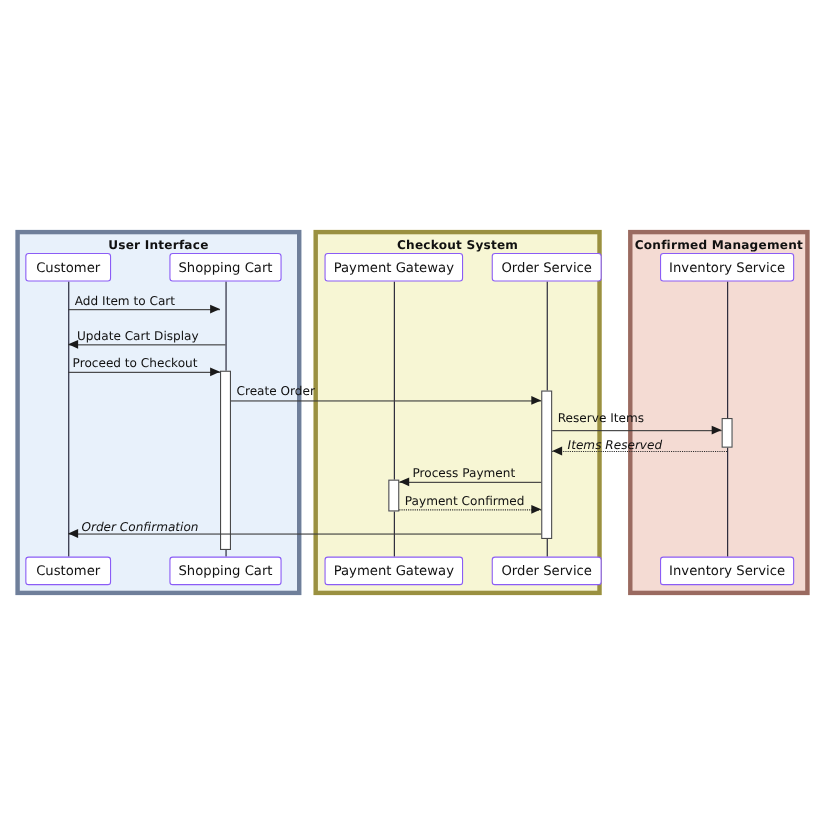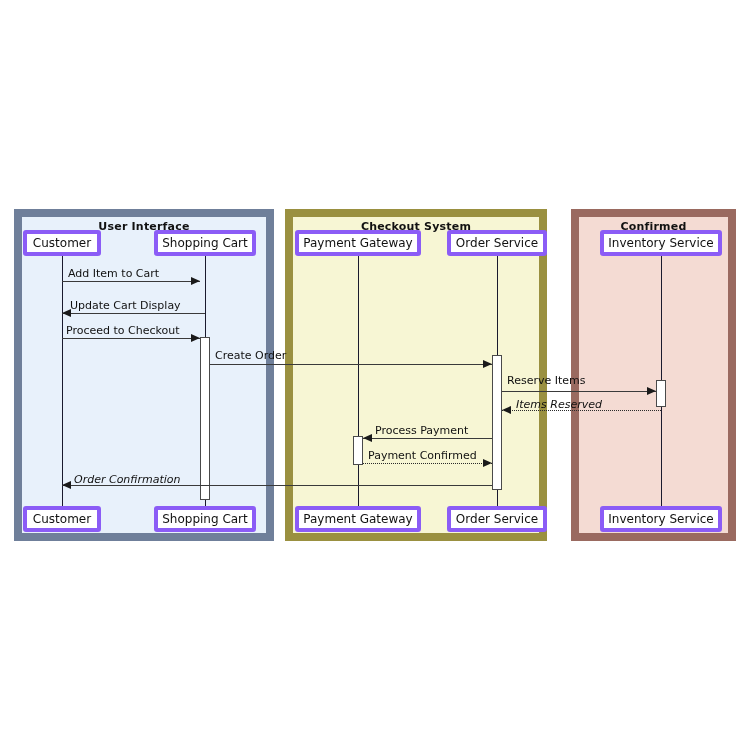--- a/index.html
+++ b/index.html
@@ -12,21 +12,21 @@
     width: 750px;
     height: 750px;
     background: #ffffff;
     font-family: "DejaVu Sans", sans-serif;
     overflow: hidden;
   }
   
   .group {
     position: absolute;
     box-sizing: border-box;
-    border: 8px solid #404040;
+    border: 4px solid #404040;
   }
   .group-title {
     position: absolute;
     left: 0;
     right: 0;
     top: 3px;
     text-align: center;
     font-size: 11px;
     font-weight: bold;
     color: #111111;
@@ -36,21 +36,21 @@
   .lifeline {
     position: absolute;
     width: 1px;
     background: #1a1a2e;
   }
   
   .participant {
     position: absolute;
     box-sizing: border-box;
     background: #ffffff;
-    border: 4px solid #8b5cf6;
+    border: 1px solid #8b5cf6;
     border-radius: 3px;
     display: flex;
     align-items: center;
     justify-content: center;
     font-size: 12px;
     color: #111111;
     white-space: nowrap;
   }
   
   .activation {

